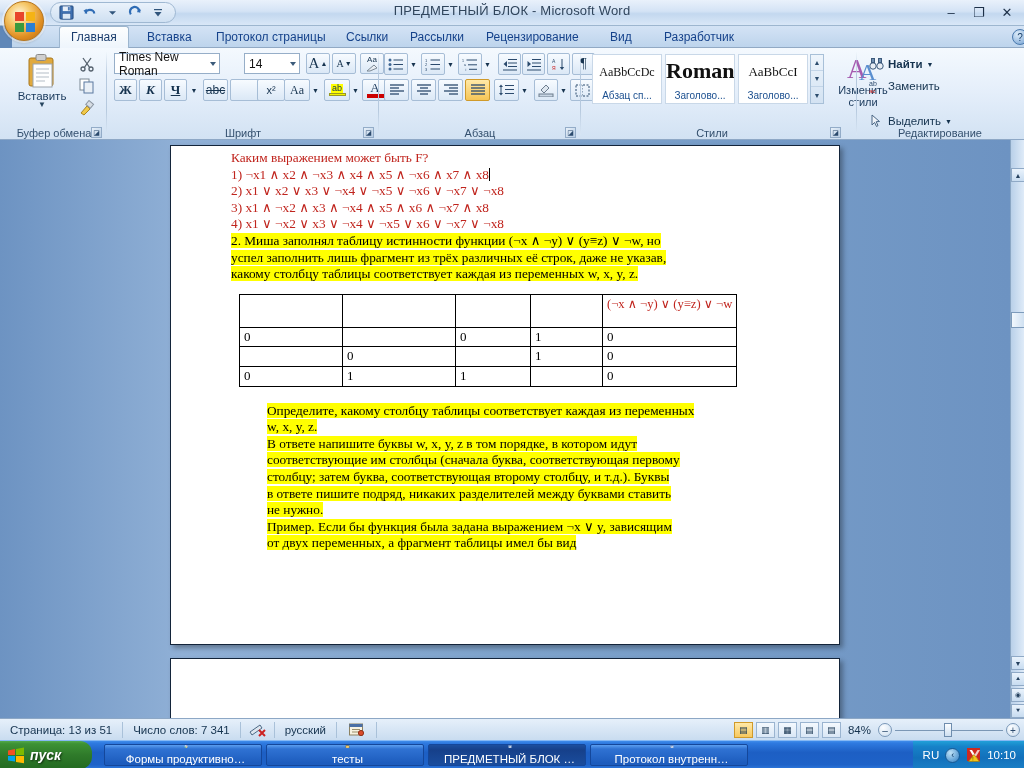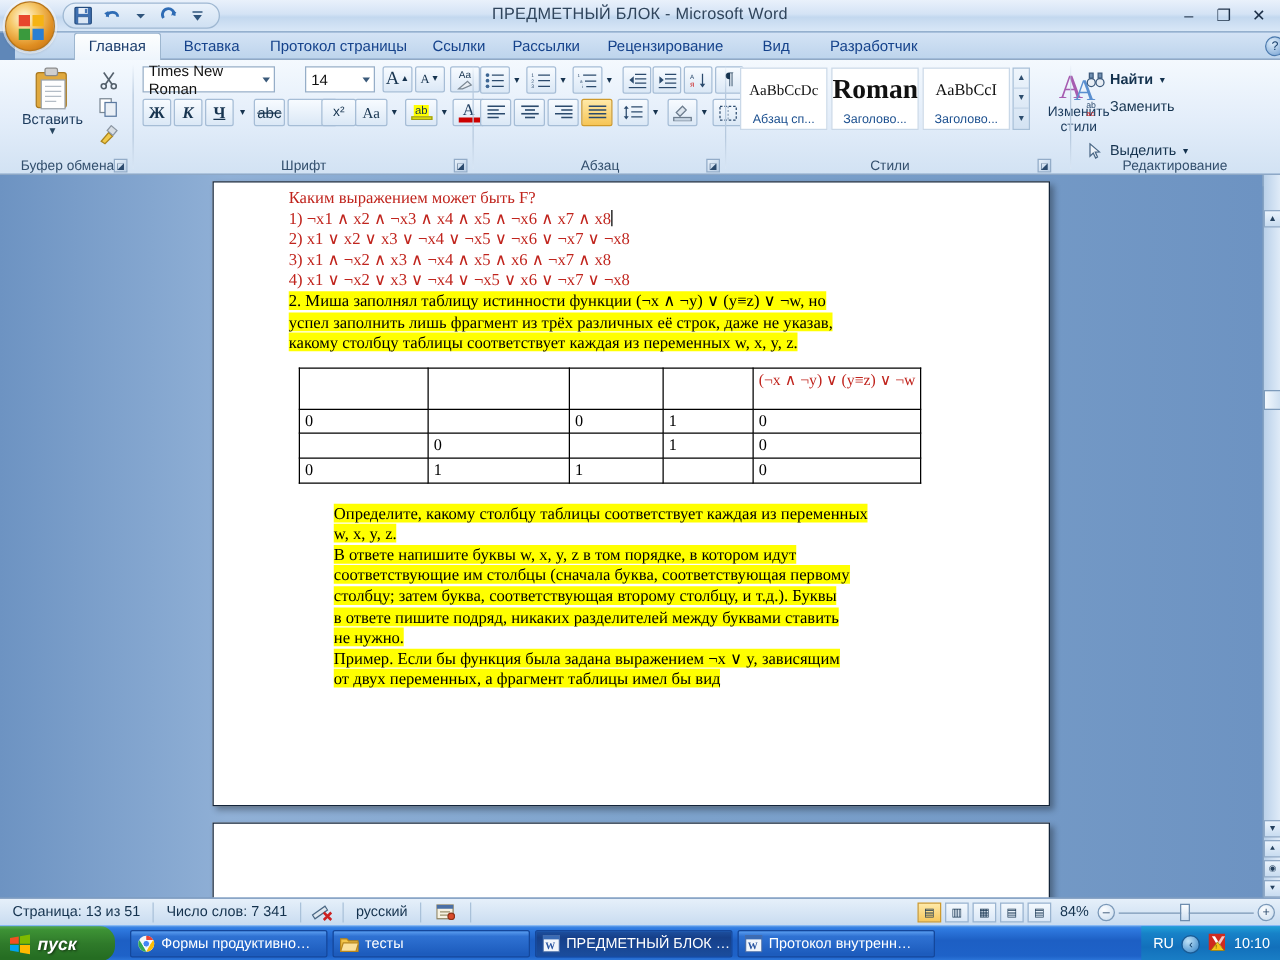--- a/index.html
+++ b/index.html
@@ -211,21 +211,21 @@
     background: linear-gradient(to bottom,#53a94c 0%,#3d9235 10%,#2f7a2a 50%,#256d22 90%);
     border-radius: 0 12px 12px 0;
     display:flex; align-items:center; gap:5px; padding-left:7px;
     color:#fff; font-size:14px; font-style:italic; font-weight:bold;
     text-shadow: 1px 1px 2px rgba(0,0,0,0.6); cursor:pointer;
   }
   .tbitem {
     position:absolute; top:3px; height:22px; display:flex; align-items:center; gap:5px;
     padding-left:5px; font-size:11.5px; color:#fff; cursor:pointer;
     background: linear-gradient(to bottom,#5b9ef0,#2f72d3 20%,#1d5cbd 90%);
-    border:1px solid #14479b; border-radius:2px; overflow:hidden;
+    border:1px solid #14479b; border-radius:2px; overflow:hidden;flex-direction:column;
   }
   .tbitem.active { background: linear-gradient(to bottom,#1d4f9e,#16408a 25%,#1a4c9c 95%); }
   #tray {
     position:absolute; right:0; top:0; height:28px; display:flex; align-items:center; gap:6px;
     padding: 0 8px 0 10px;
     background: linear-gradient(to bottom,#21a0d8 0%,#1782c8 20%,#1270bb 60%,#1a7fc6 100%);
     color:#fff; font-size:11.5px;
   }
   .ico { display:inline-block; }
 </style>

